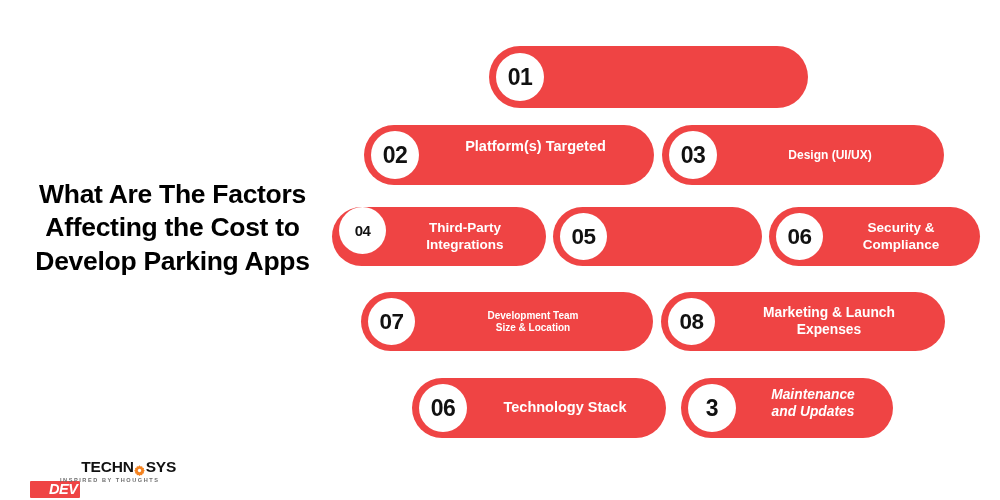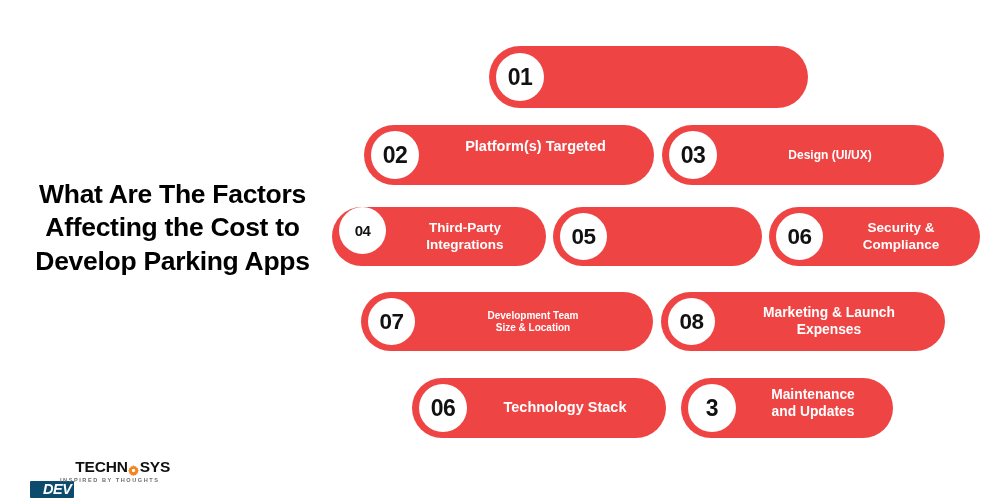--- a/index.html
+++ b/index.html
@@ -73,27 +73,27 @@
     top: 458px;
     width: 140px;
     height: 32px;
   }
   .logo-row {
     display: flex;
     align-items: center;
     height: 18px;
   }
   .logo-dev {
-    background: #0c4a6e;
+    background: #ef4444;
     color: #ffffff;
     font-size: 14.5px;
     font-weight: bold;
     font-style: italic;
     letter-spacing: -0.5px;
-    padding: 1px 3px 1px 13px;
+    padding: 1px 3px 1px 19px;
     line-height: 15px;
     border-radius: 1px;
     margin-top: 45px;
   }
   .logo-techno {
     color: #111111;
     font-size: 15.5px;
     font-weight: bold;
     letter-spacing: -0.2px;
     line-height: 16px;
@@ -185,21 +185,21 @@
     <div class="pill-num" style="left:7px; top:6px; width:48px; height:48px; font-size:23px;">
       <span>06</span>
     </div>
     <div class="pill-label" style="left:58px; top:0px; width:190px; height:60px; display:flex; align-items:center; justify-content:center; font-size:14.5px;">Technology Stack</div>
   </div>
 
   <div class="pill" style="left:681px; top:378px; width:212px; height:60px;">
     <div class="pill-num" style="left:7px; top:6px; width:48px; height:48px; font-size:23px;">
       <span>3</span>
     </div>
-    <div class="pill-label" style="left:58px; top:0px; width:148px; height:52px; display:flex; align-items:center; justify-content:center; font-size:13.8px;">Maintenance
+    <div class="pill-label" style="left:58px; top:0px; width:148px; height:52px; display:flex; align-items:center; justify-content:center; font-size:13.8px;font-style:italic;">Maintenance
 and Updates</div>
   </div>
 
   <div class="logo">
     <div class="logo-row">
       <span class="logo-dev">DEV</span>
       <span class="logo-techno">TECHN</span>
       <span class="logo-gear">
         <svg viewBox="0 0 24 24" width="11" height="11" aria-hidden="true">
           <path fill="#f4821f" d="M12 0.8l2.4 2.4 3.3-0.6 0.9 3.2 3.2 0.9-0.6 3.3 2.4 2.4-2.4 2.4 0.6 3.3-3.2 0.9-0.9 3.2-3.3-0.6-2.4 2.4-2.4-2.4-3.3 0.6-0.9-3.2-3.2-0.9 0.6-3.3-2.4-2.4 2.4-2.4-0.6-3.3 3.2-0.9 0.9-3.2 3.3 0.6z"></path>

